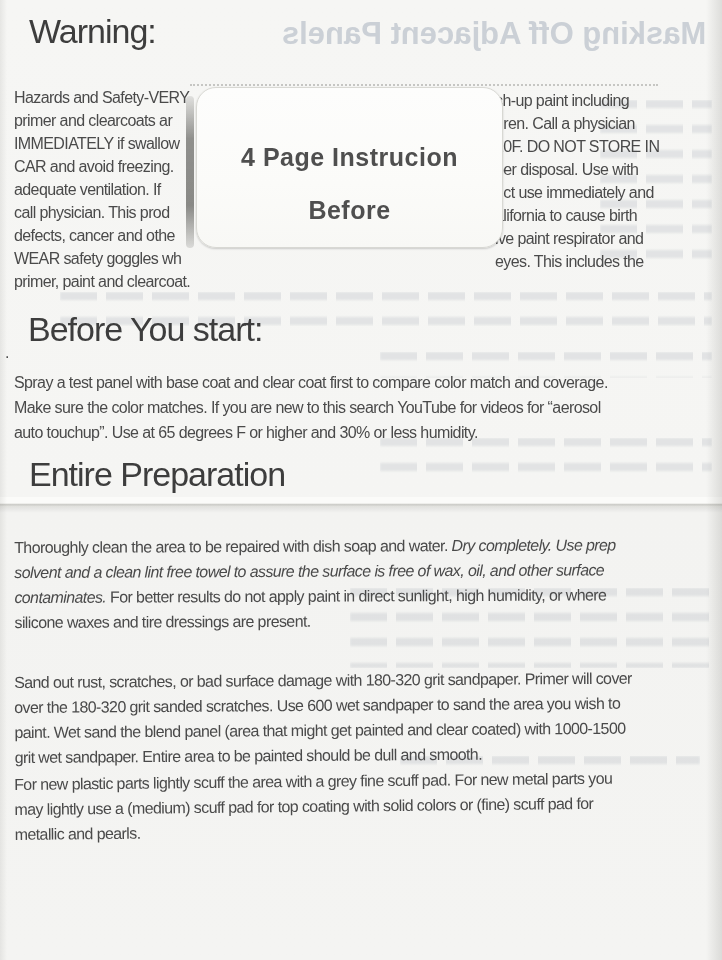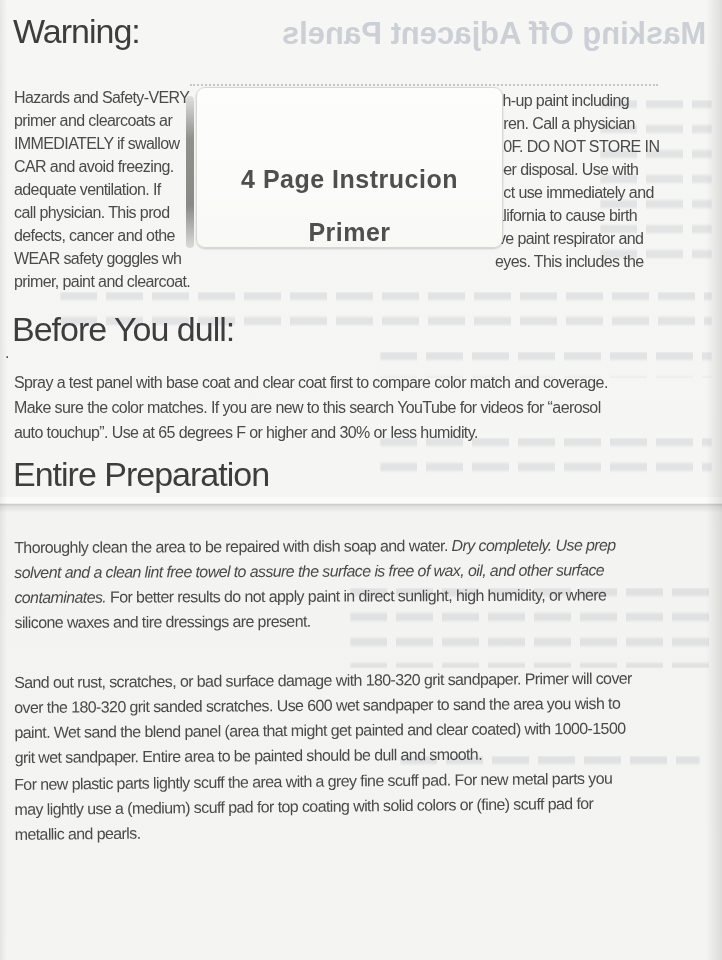--- a/index.html
+++ b/index.html
@@ -29,35 +29,35 @@
     transform:scaleX(-1);
     filter:blur(0.7px);
     white-space:nowrap;
   }
   .bleed-stripe{position:absolute;
     background-image:repeating-linear-gradient(to bottom,rgba(150,158,172,0.20) 0 8px,rgba(0,0,0,0) 8px 25px);
     -webkit-mask-image:repeating-linear-gradient(to right,#000 0 37px,transparent 37px 46px);
     mask-image:repeating-linear-gradient(to right,#000 0 37px,transparent 37px 46px);
     filter:blur(1.1px);}
   
-  .h1{position:absolute;font-size:34px;font-weight:400;letter-spacing:-1px;color:#3d3d3d;white-space:nowrap;}
+  .h1{position:absolute;font-size:34px;font-weight:400;letter-spacing:-1px;color:#3d3d3d;white-space:nowrap;margin-left:16px;}
   
   .body-text{position:absolute;font-size:16px;letter-spacing:-0.6px;line-height:25px;
     color:#4a4a4a;white-space:pre-line;}
   .warn-col{position:absolute;font-size:16px;letter-spacing:-0.6px;line-height:23px;
     color:#4a4a4a;white-space:pre;}
   .stray{position:absolute;font-size:16px;color:#4a4a4a;}
   .italic{font-style:italic;}
   
   .sticker{
     position:absolute;left:196px;top:87px;width:307px;height:161px;
     background:linear-gradient(180deg,#fdfdfc 0%,#fbfbf9 60%,#f8f8f5 100%);
-    border:1px solid #d8d8d3;border-radius:9px;
+    border:1px solid #d8d8d3;border-radius:20px;
     box-shadow:0 1px 2px rgba(0,0,0,0.18);
-    display:flex;flex-direction:column;align-items:center;justify-content:flex-end;
+    display:flex;flex-direction:column;align-items:center;justify-content:center;
     padding-top:32px;box-sizing:border-box;
     z-index:5;
   }
   .sticker-line{font-size:25px;font-weight:700;color:#4f4f4f;letter-spacing:0.5px;white-space:nowrap;}
   .sticker-line + .sticker-line{margin-top:24px;}
   .sticker-shadow{
     position:absolute;left:186px;top:96px;width:8px;height:152px;z-index:4;
     background:linear-gradient(to bottom,rgba(70,70,66,0.12),rgba(70,70,66,0.58) 28%,rgba(70,70,66,0.62) 72%,rgba(70,70,66,0.15));
     border-radius:4px;filter:blur(0.6px);
   }
@@ -98,24 +98,24 @@
 20F. DO NOT STORE IN
 per disposal. Use with
 uct use immediately and
 alifornia to cause birth
 ive paint respirator and
 eyes. This includes the</div>
 
   <div class="sticker-shadow"></div>
   <div class="sticker">
     <div class="sticker-line">4 Page Instrucion</div>
-    <div class="sticker-line">Primer</div>
+    <div class="sticker-line">Before</div>
   </div>
 
-  <div class="h1" style="left:12px;top:310px;">Before You dull:</div>
+  <div class="h1" style="left:12px;top:310px;">Before You start:</div>
   <div class="stray" style="left:5px;top:344px;">.</div>
   <div class="body-text" style="left:14px;top:370px;width:700px;">Spray a test panel with base coat and clear coat first to compare color match and coverage.
 Make sure the color matches.  If you are new to this search YouTube for videos for “aerosol
 auto touchup”.  Use at 65 degrees F or higher and 30% or less humidity.</div>
 
   <div class="h1" style="left:13px;top:455px;">Entire Preparation</div>
   <div class="body-text tilt-025" style="left:14px;top:510px;width:704px;">
     <span>Thoroughly clean the area to be repaired with dish soap and water.  </span><span class="italic">Dry completely. Use prep
 solvent and a clean lint free towel to assure the surface is free of wax, oil, and other surface
 contaminates.</span><span> For better results do not apply paint in direct sunlight, high humidity, or where

